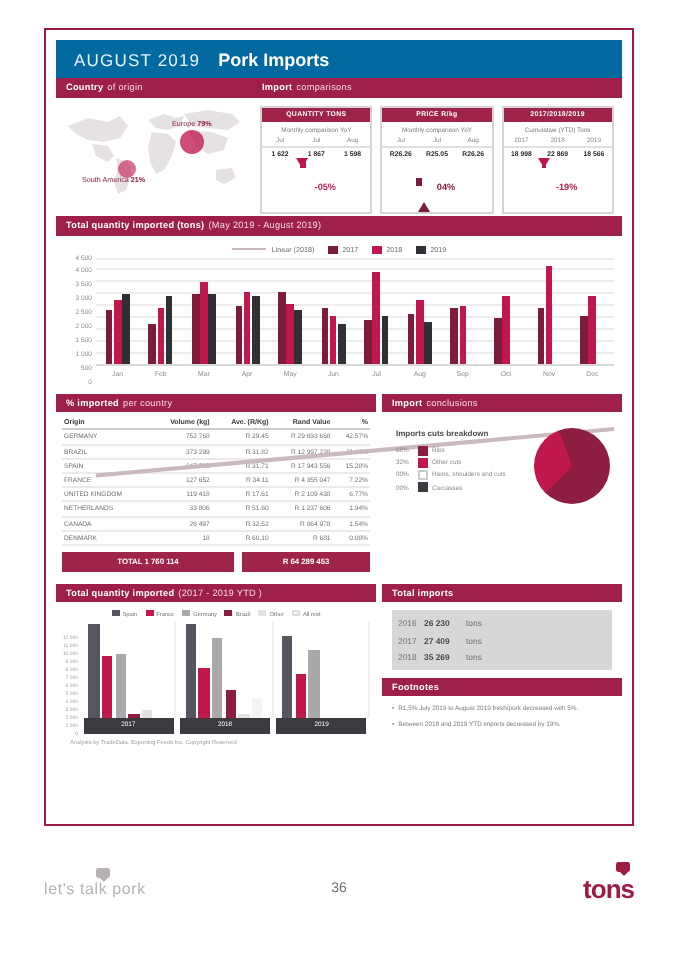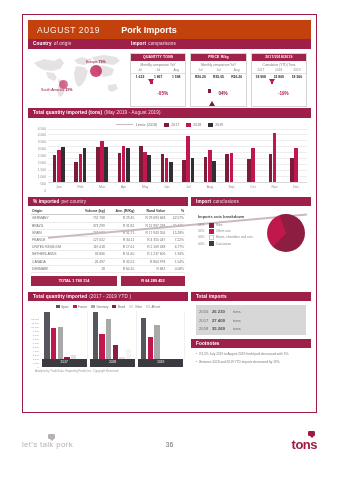--- a/index.html
+++ b/index.html
@@ -13,25 +13,25 @@
     position:absolute; left:22px; top:14px; width:295px; height:399px;
     border:1.5px solid #9e1b42; background:#fff;
   }
   .inner {
     position:absolute; left:5px; top:5px; right:5px; bottom:5px;
     background:#fff;
   }
 
   
   .titlebar {
-    height:19px; background:#c2410c; color:#fff;
+    height:19px; background:#0369a1; color:#fff;
     display:flex; align-items:center; padding-left:9px;
   }
   .t-month { font-size:8.5px; letter-spacing:.6px; font-weight:300; opacity:.92; }
-  .t-title { font-size:9px; font-weight:bold; margin-left:21px; }
+  .t-title { font-size:9px; font-weight:bold; margin-left:9px; }
 
   
   .secbar {
     background:#9e2048; color:#fff; height:9.5px;
     display:flex; align-items:center; padding:0 5px;
     font-size:4.6px; letter-spacing:.15px;
   }
   .secbar .b { font-weight:bold; }
   .secbar .n { font-weight:normal; opacity:.85; margin-left:2px; }
 

